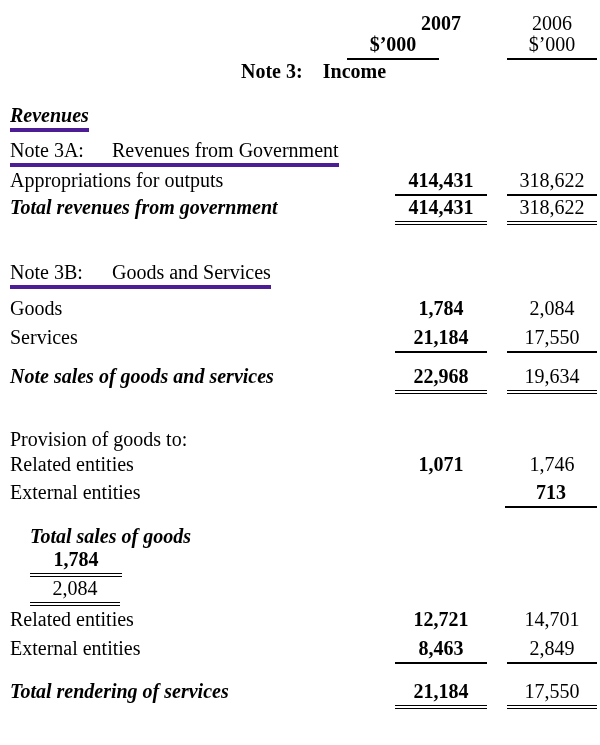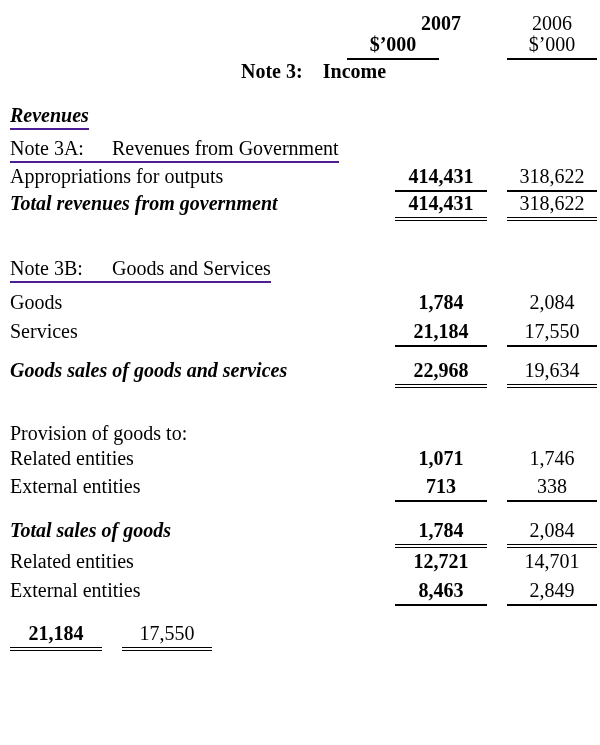--- a/index.html
+++ b/index.html
@@ -19,41 +19,41 @@
 
   .b  { font-weight:bold;text-align:center; }
   .bi { font-weight:bold; font-style:italic; }
 
   
   .u  { border-bottom:2px solid #000; padding-bottom:2px; }
   
   .uu { border-bottom:4px double #000; padding-bottom:2px; }
 
   
-  .hu { display:inline-block; border-bottom:2px solid #4c1d95; padding-bottom:1px; }
+  .hu { display:inline-block; border-bottom:4px solid #4c1d95; padding-bottom:1px; }
 
   
   .tab { display:inline-block; width:102px; }
 
   
   .r-years       { margin-top:0; }
   .r-units       { margin-top:-2px;gap:48px; }
   .r-title       { margin-top:0; }
   .r-revenues    { margin-top:21px; }
   .r-3a-head     { margin-top:7px; }
   .r-approp      { margin-top:2px; }
   .r-total-rev   { }
   .r-3b-head     { margin-top:36px; }
   .r-goods       { margin-top:8px; }
   .r-services    { margin-top:6px; }
   .r-total-gs    { margin-top:12px; }
   .r-prov-intro  { margin-top:34px;justify-content:center; }
   .r-rel1        { margin-top:2px; }
   .r-ext1        { margin-top:5px; }
-  .r-total-goods { margin-top:17px; }
+  .r-total-goods { margin-top:17px;flex-direction:column; }
   .r-rend-intro  { margin-top:32px; }
   .r-rel2        { margin-top:2px; }
   .r-ext2        { margin-top:6px; }
   .r-total-serv  { margin-top:16px; }
 </style>
 </head>
 <body>
 
 <div class="page">
 
@@ -111,39 +111,38 @@
     <div class="col2">2,084</div>
   </div>
 
   <div class="row r-services">
     <div class="label">Services</div>
     <div class="col1 b u">21,184</div>
     <div class="col2 u">17,550</div>
   </div>
 
   <div class="row r-total-gs">
-    <div class="label bi">Goods sales of goods and services</div>
+    <div class="label bi">Note sales of goods and services</div>
     <div class="col1 b uu">22,968</div>
     <div class="col2 uu">19,634</div>
   </div>
 
   <div class="row r-prov-intro">
     <div class="label">Provision of goods to:</div>
   </div>
 
   <div class="row r-rel1">
     <div class="label">Related entities</div>
     <div class="col1 b">1,071</div>
     <div class="col2">1,746</div>
   </div>
 
   <div class="row r-ext1">
     <div class="label">External entities</div>
     <div class="col1 b u">713</div>
-    <div class="col2 u">338</div>
   </div>
 
   <div class="row r-total-goods">
     <div class="label bi">Total sales of goods</div>
     <div class="col1 b uu">1,784</div>
     <div class="col2 uu">2,084</div>
   </div>
 
 
   <div class="row r-rel2">
@@ -152,17 +151,18 @@
     <div class="col2">14,701</div>
   </div>
 
   <div class="row r-ext2">
     <div class="label">External entities</div>
     <div class="col1 b u">8,463</div>
     <div class="col2 u">2,849</div>
   </div>
 
   <div class="row r-total-serv">
+    <div class="label bi">Total rendering of services</div>
     <div class="col1 b uu">21,184</div>
     <div class="col2 uu">17,550</div>
   </div>
 
 </div>
 
 </body></html>

